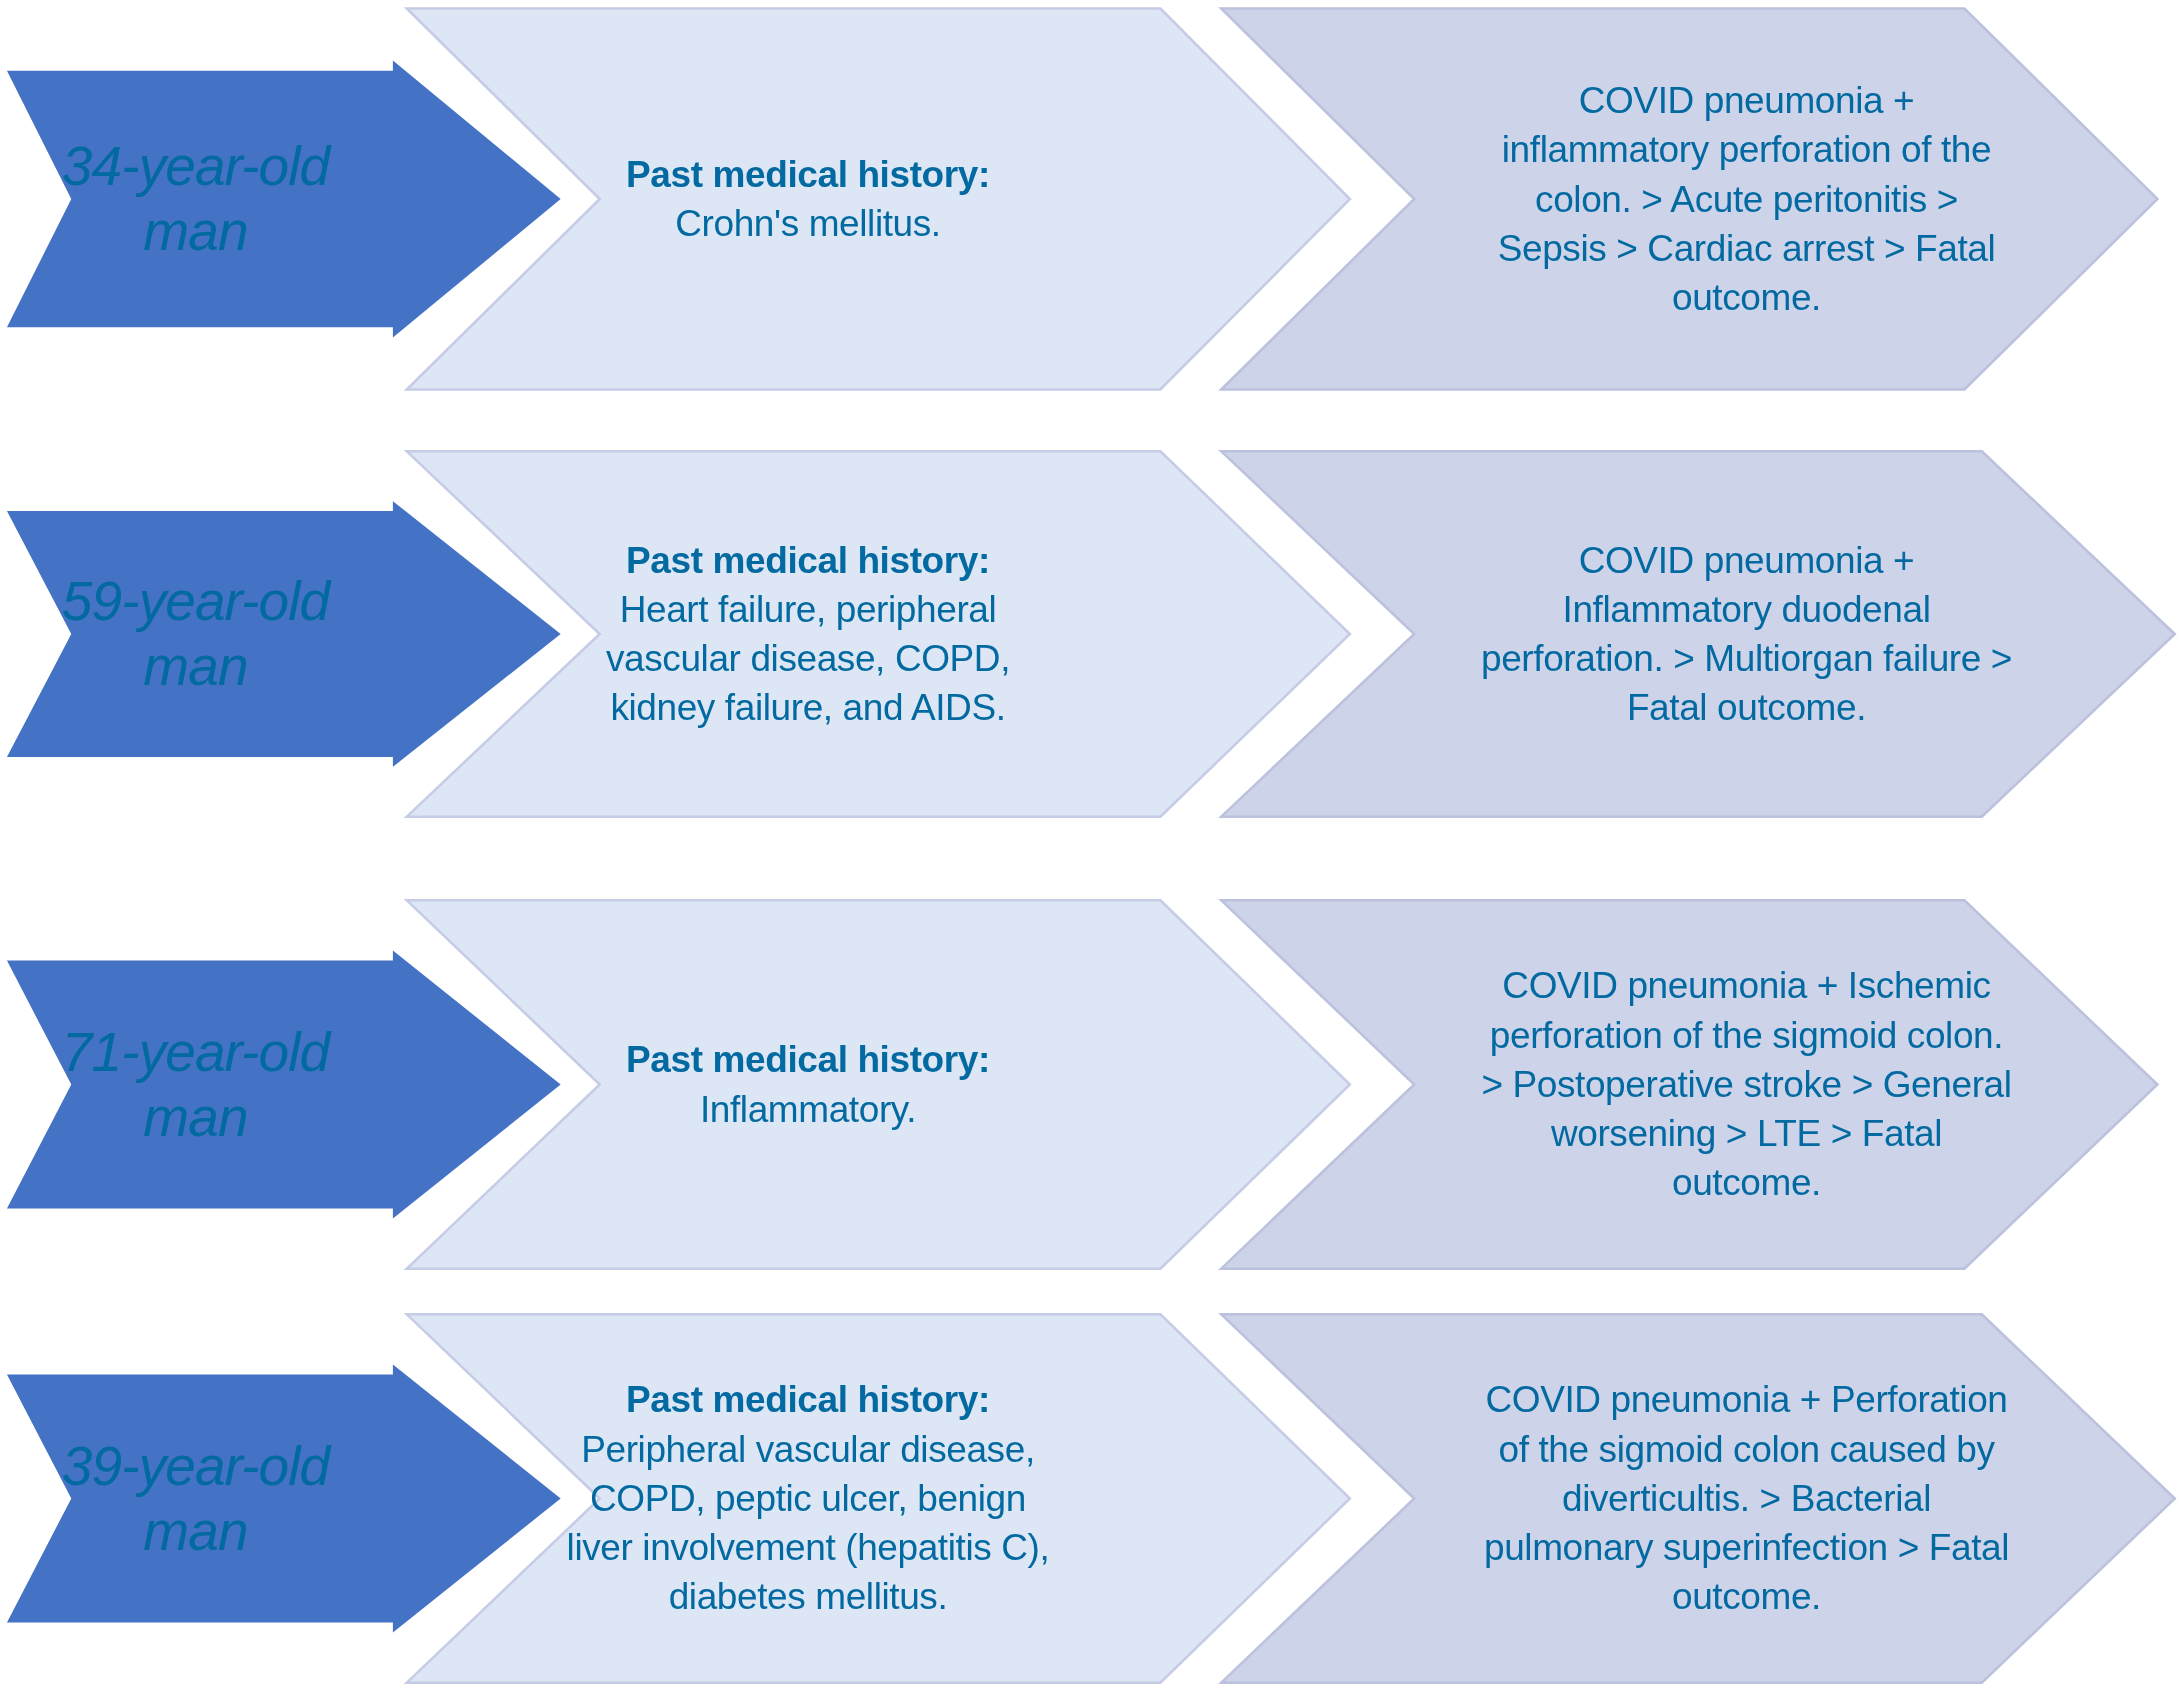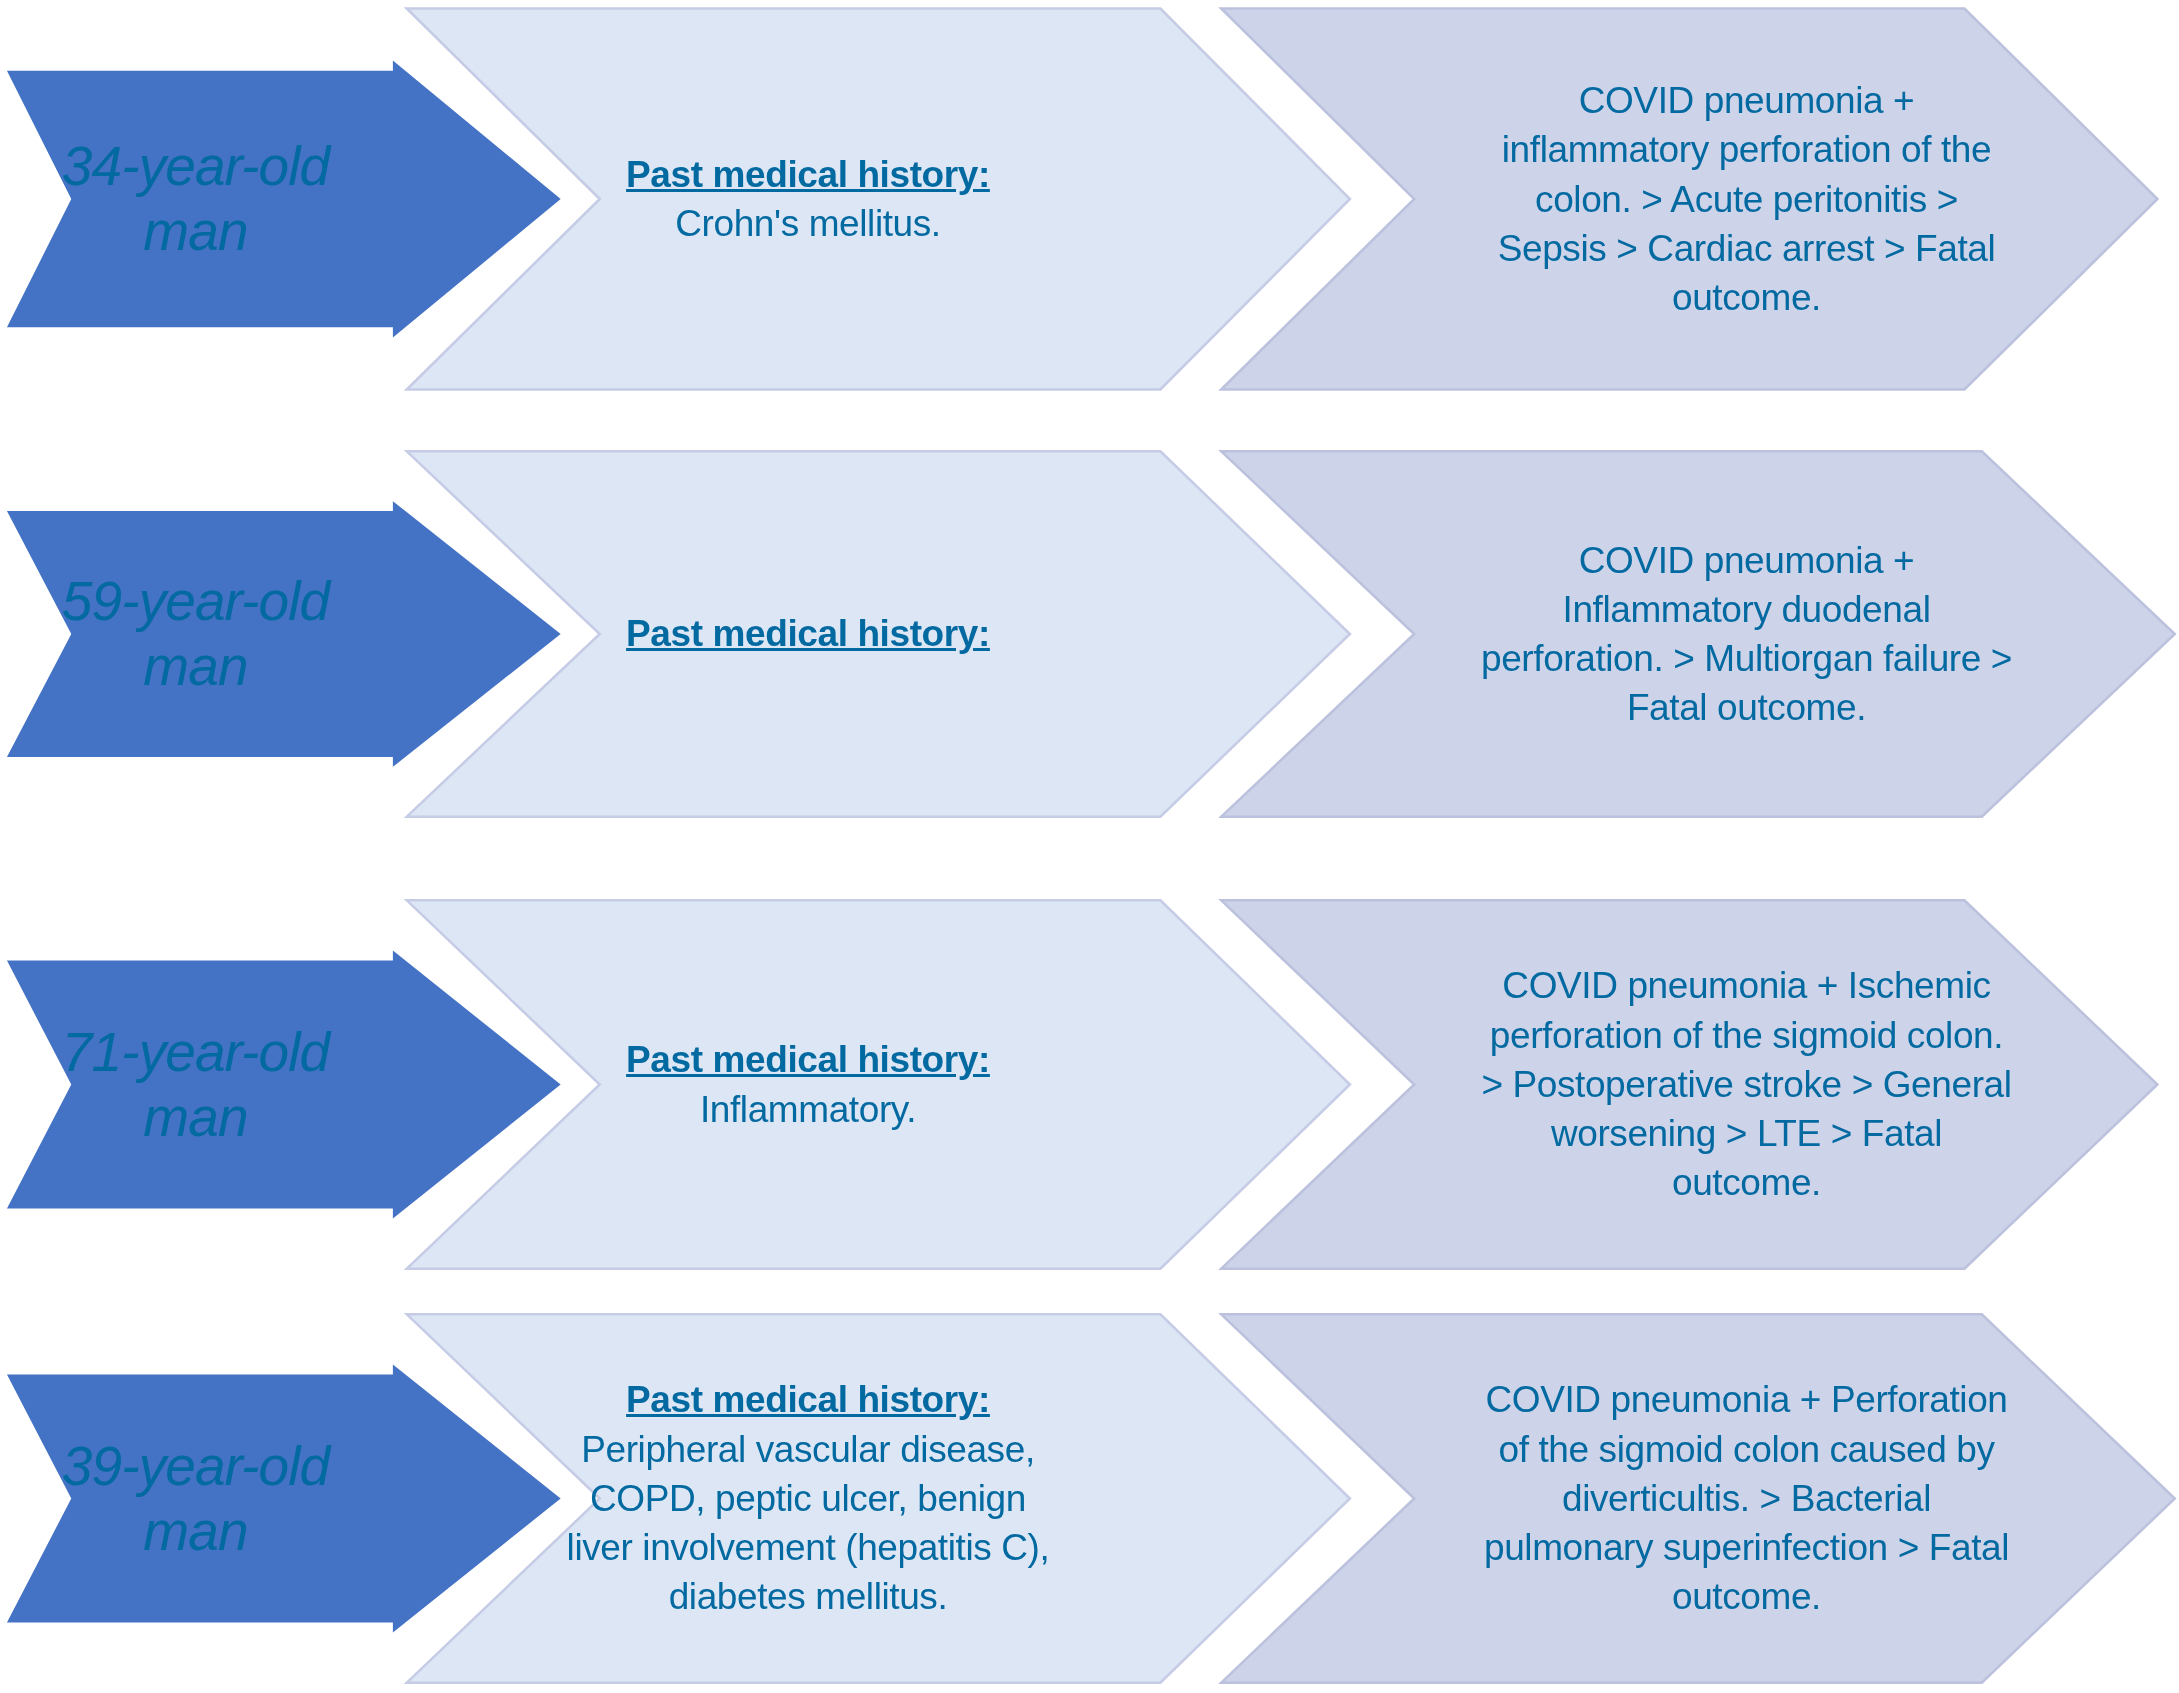--- a/index.html
+++ b/index.html
@@ -25,21 +25,21 @@
 
   .txt { position: absolute; top: 0; height: 100%;
          display: flex; flex-direction: column; justify-content: center;
          text-align: center; color: #0369a1; }
 
   .patient-box { left: 39px; width: 313px;
                  font-size: 55px; line-height: 1.18; color: #0369a1;
                  letter-spacing: -0.9px; font-style: italic; }
   .history-box { left: 556px;  width: 504px; font-size: 37px; line-height: 1.33; letter-spacing: -0.4px; }
   .outcome-box { left: 1477px; width: 539px; font-size: 37px; line-height: 1.33; letter-spacing: -0.4px; }
-  .h-label { font-weight: bold; display: block; text-decoration: underline; }
+  .h-label { font-weight: bold; display: block; }
 </style>
 </head>
 <body>
 
 <div class="canvas">
 
   <div class="row row1">
     <svg class="shapes" viewBox="0 0 2508 448" preserveAspectRatio="none">
       <polygon class="history-shape" points="468,4 1335,4 1553,224 1335,444 468,444 690,224"></polygon>
       <polygon class="outcome-shape" points="1405,4 2260,4 2482,224 2260,444 1405,444 1627,224"></polygon>
@@ -60,20 +60,21 @@
   <div class="row row2">
     <svg class="shapes" viewBox="0 0 2508 448" preserveAspectRatio="none">
       <polygon class="history-shape" points="468,4 1335,4 1553,224 1335,444 468,444 690,224"></polygon>
       <polygon class="outcome-shape" points="1405,4 2280,4 2502,224 2280,444 1405,444 1627,224"></polygon>
       <polygon class="patient-shape" points="8,76 452,76 452,64 645,224 452,384 452,372 8,372 82,224"></polygon>
     </svg>
     <div class="txt patient-box">59-year-old man</div>
     <div class="txt history-box">
       <div>
         <span class="h-label">Past medical history:</span>
+        <span>Heart failure, peripheral vascular disease, COPD, kidney failure, and AIDS.</span>
       </div>
     </div>
     <div class="txt outcome-box">
       <div>COVID pneumonia + Inflammatory duodenal perforation. &gt; Multiorgan failure &gt; Fatal outcome.</div>
     </div>
   </div>
 
   <div class="row row3">
     <svg class="shapes" viewBox="0 0 2508 448" preserveAspectRatio="none">
       <polygon class="history-shape" points="468,4 1335,4 1553,224 1335,444 468,444 690,224"></polygon>

